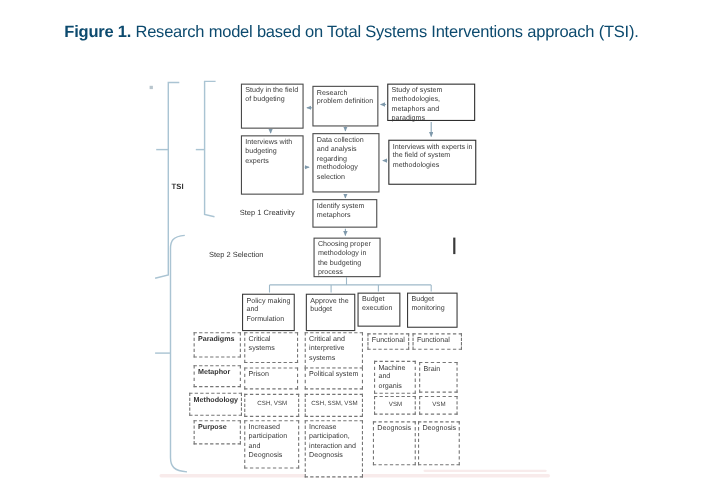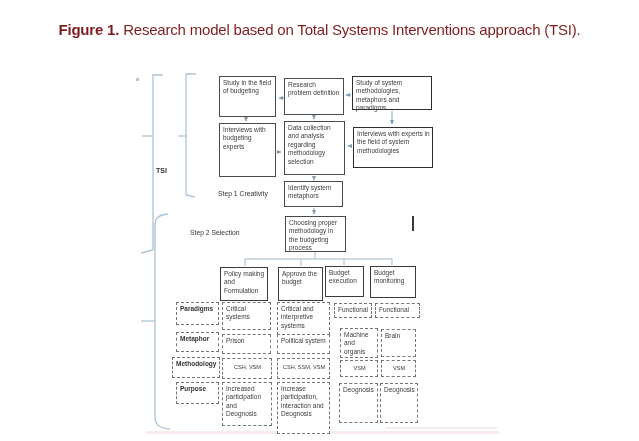--- a/index.html
+++ b/index.html
@@ -2,21 +2,21 @@
 <html style="--connector: #9fb9c9; --bracket: #aac4d3; --box-border: #4a4a4a; --artifact-pink: #f2dada;"><head>
 <meta charset="utf-8">
 <style>
   html,body{margin:0;padding:0;background:#ffffff;}
   #canvas{
     position:relative;width:639px;height:441px;background:#ffffff;overflow:hidden;
     font-family:"Liberation Sans",sans-serif;
   }
   .fig-title{
     position:absolute;top:21px;left:0;width:100%;text-align:center;
-    font-size:15px;letter-spacing:-0.2px;color:#7f1d1d;white-space:nowrap;
+    font-size:15px;letter-spacing:-0.2px;color:#0c4a6e;white-space:nowrap;
   }
   .box{
     position:absolute;box-sizing:border-box;background:#fff;
     border:1px solid var(--box-border,#4a4a4a);
     font-size:6.5px;line-height:1.3;padding:2px 2px 1px 3px;color:#3a3a3a;
   }
   .thick{border-width:1.6px;border-color:#2e2e2e;}
   .proc{border-width:1.3px;border-color:#3b3b3b;}
   .dashed{border:1px dashed #757575;background:#fff;}
   .lblbox{font-weight:bold;color:#333;}

